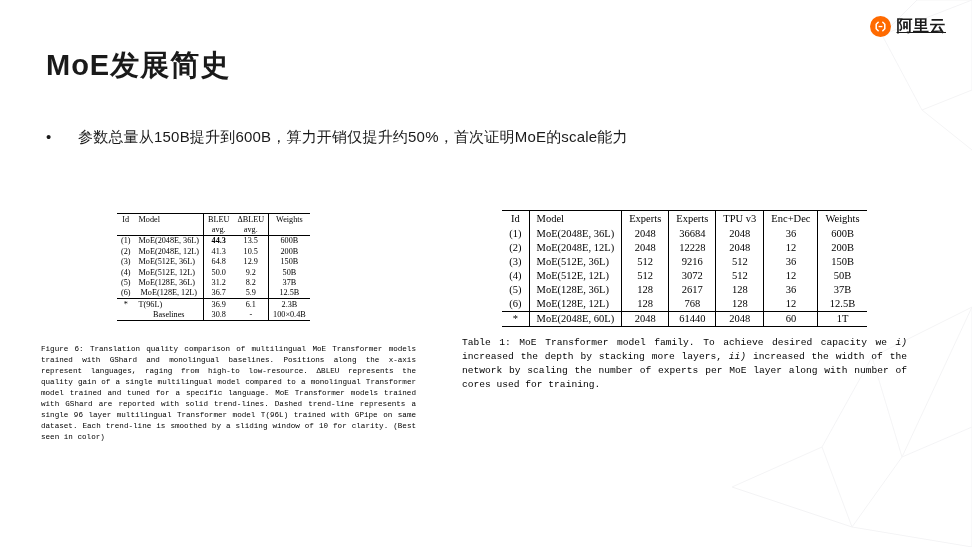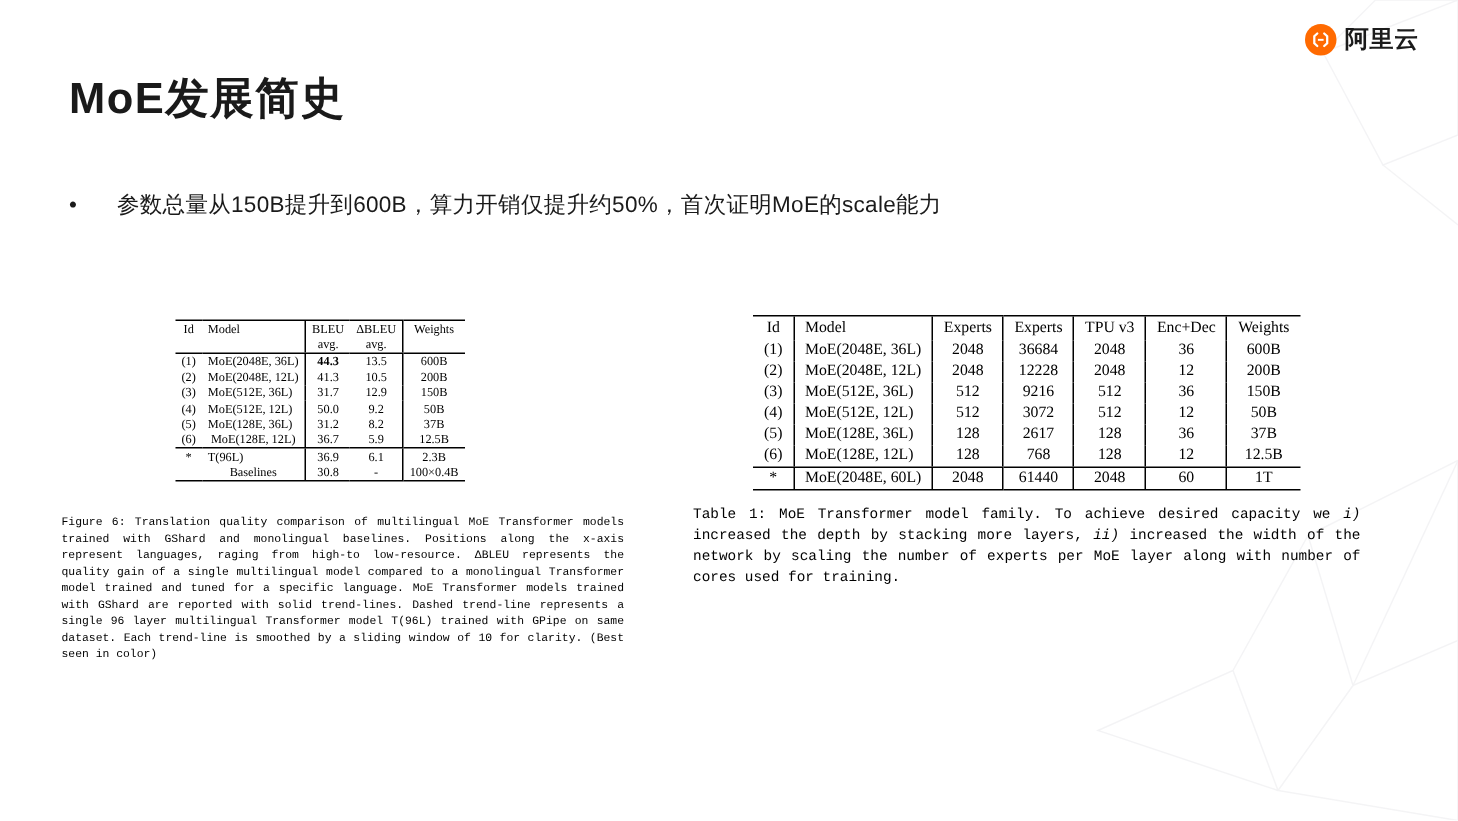--- a/index.html
+++ b/index.html
@@ -49,20 +49,21 @@
     display: flex;
     align-items: center;
     justify-content: center;
   }
   .brand-mark svg { display:block; }
   .brand-text {
     font-size: 16px;
     font-weight: bold;
     color: #1b1b1b;
     letter-spacing: 0.5px;
+    text-decoration: underline;
   }
 
   
   .slide-title {
     position: absolute;
     top: 46px;
     left: 46px;
     font-size: 29px;
     font-weight: bold;
     color: #1a1a1a;
@@ -238,21 +239,21 @@
       <tr>
         <td>(2)</td>
         <td class="lcell">MoE(2048E, 12L)</td>
         <td class="vline">41.3</td>
         <td>10.5</td>
         <td class="vline">200B</td>
       </tr>
       <tr>
         <td>(3)</td>
         <td class="lcell">MoE(512E, 36L)</td>
-        <td class="vline">31.7</td>
+        <td class="vline">64.8</td>
         <td>12.9</td>
         <td class="vline">150B</td>
       </tr>
       <tr>
         <td>(4)</td>
         <td class="lcell">MoE(512E, 12L)</td>
         <td class="vline">50.0</td>
         <td>9.2</td>
         <td class="vline">50B</td>
       </tr>

